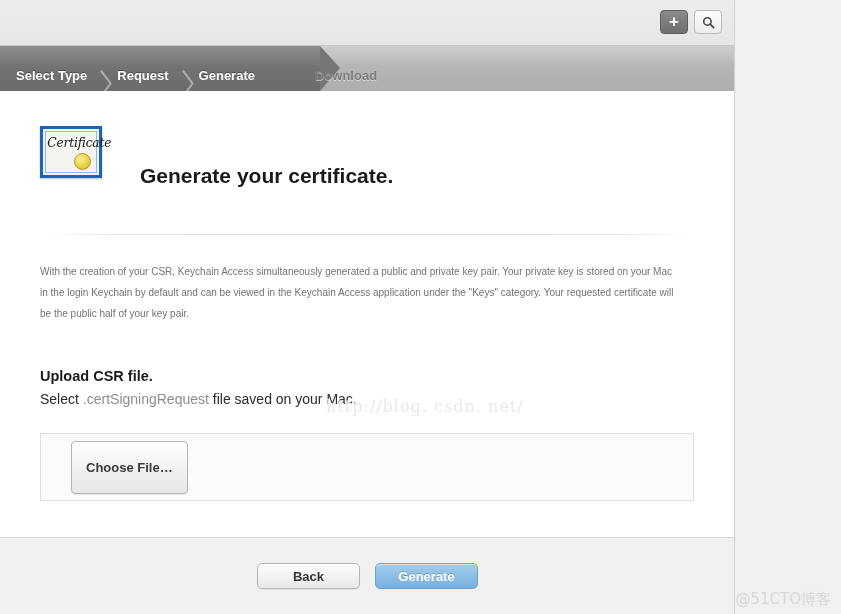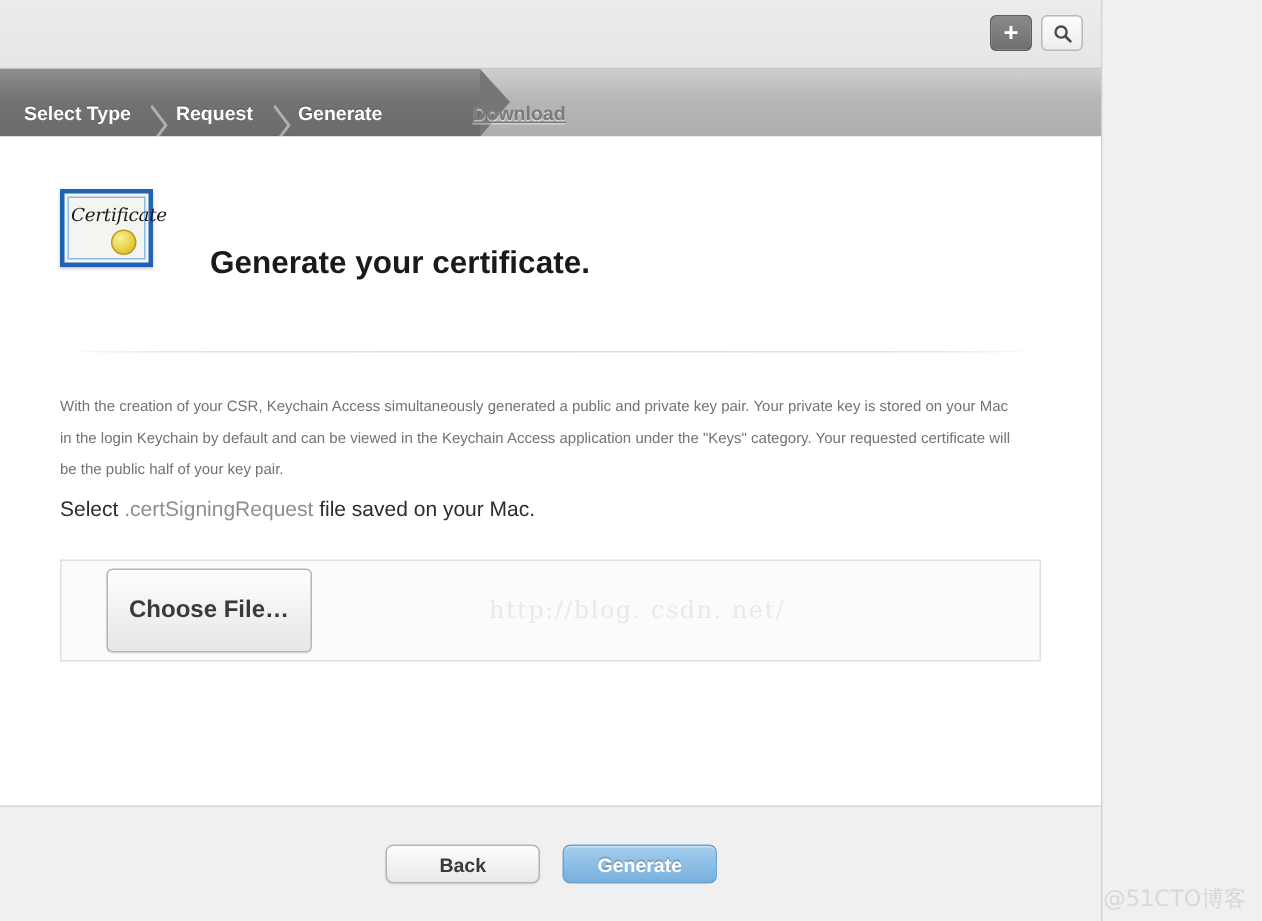--- a/index.html
+++ b/index.html
@@ -120,21 +120,20 @@
     font-weight: bold;
     white-space: nowrap;
     cursor: pointer;
   }
   .step.done, .step.current {
     color: #ffffff;
     text-shadow: 0 -1px 0 rgba(0,0,0,.35);
   }
   .step.todo {
     color: #7b7b7b;
-    text-decoration: underline;
     text-shadow: 0 1px 0 rgba(255,255,255,.5);
   }
   .chev {
     width: 30px;
     height: 45px;
     position: relative;
     flex: 0 0 auto;
   }
   .chev::before {
     content: "";
@@ -235,21 +234,21 @@
     height: 68px;
     border: 1px solid #e0e0e0;
     background: #fbfbfb;
     box-sizing: border-box;
     display: flex;
     align-items: center;
     padding-left: 30px;
   }
   .choose-file {
     font-family: "Liberation Sans", sans-serif;
-    font-size: 16px;
+    font-size: 13px;
     font-weight: bold;
     color: #3a3a3a;
     padding: 18px 14px;
     border: 1px solid #b4b4b4;
     border-radius: 4px;
     background: linear-gradient(to bottom, #fefefe 0%, #e6e6e6 100%);
     box-shadow: 0 1px 1px rgba(0,0,0,.08), inset 0 1px 0 #ffffff;
     cursor: pointer;
   }
 
@@ -362,20 +361,21 @@
           <div class="script">Certificate</div>
           <div class="seal"></div>
         </div>
         <div class="cert-title">Generate your certificate.</div>
       </div>
 
       <div class="divider"></div>
 
       <div class="body-text">With the creation of your CSR, Keychain Access simultaneously generated a public and private key pair. Your private key is stored on your Mac in the login Keychain by default and can be viewed in the Keychain Access application under the "Keys" category. Your requested certificate will be the public half of your key pair.</div>
 
+      <div class="upload-head">Upload CSR file.</div>
 
       <div class="upload-sub"><span>Select </span><span class="ext">.certSigningRequest</span><span> file saved on your Mac.</span></div>
 
       <div class="drop-panel">
         <div class="choose-file">Choose File…</div>
       </div>
 
       <div class="wm-csdn">http://blog. csdn. net/</div>
     </div>
 

